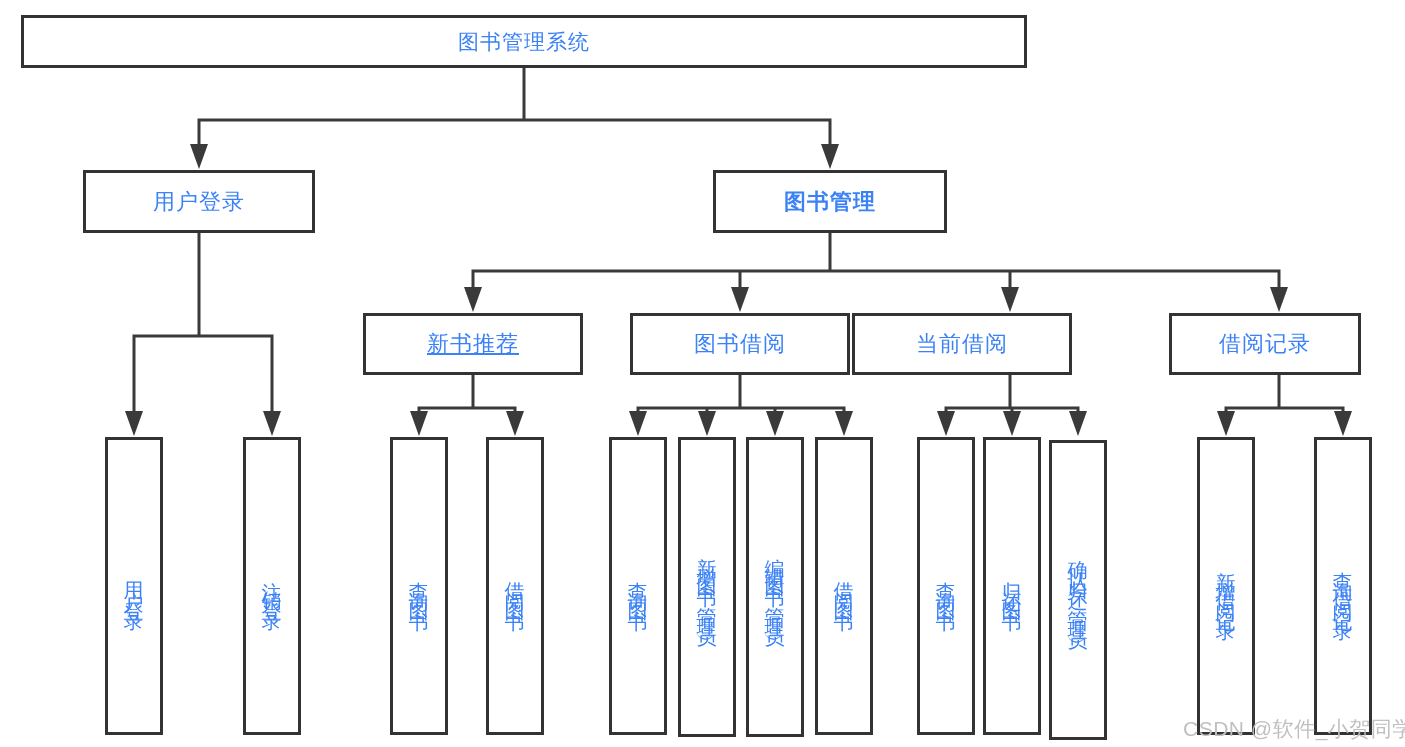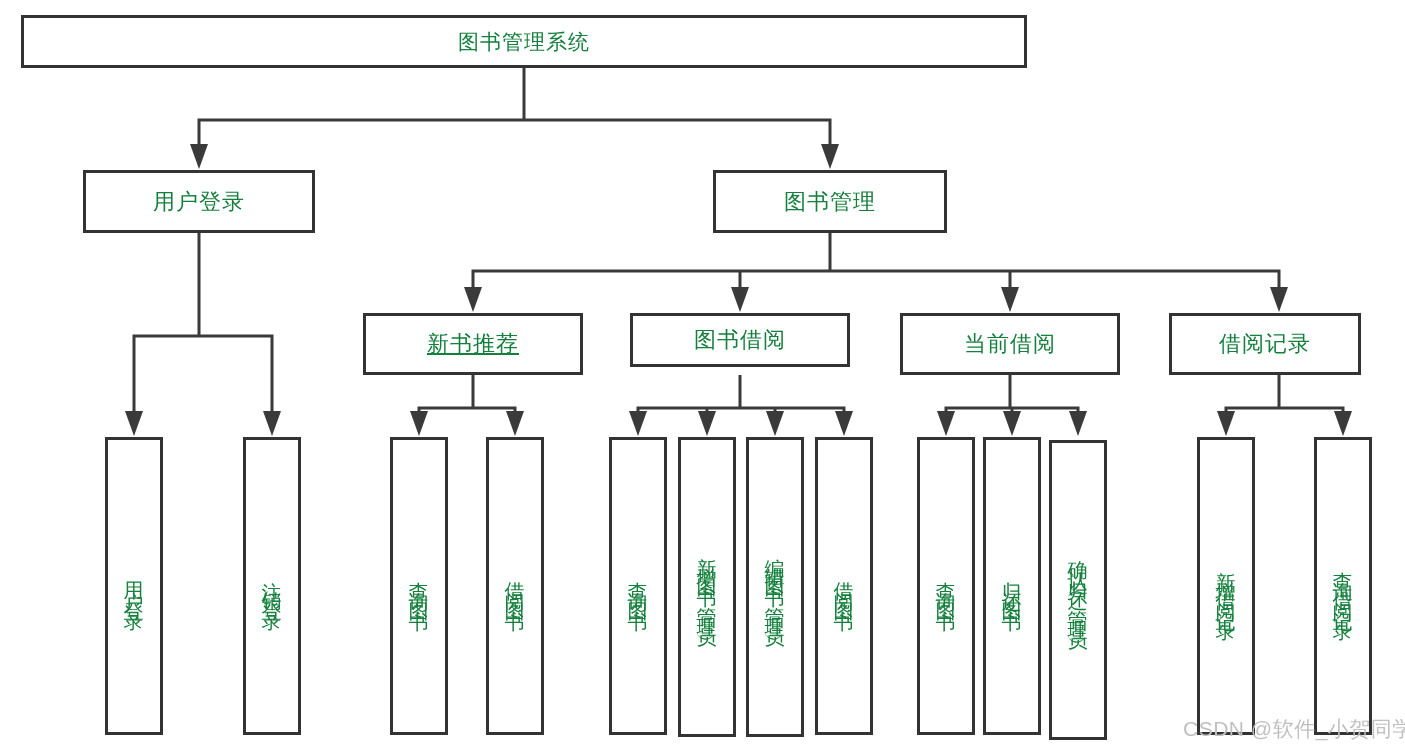--- a/index.html
+++ b/index.html
@@ -15,21 +15,21 @@
     position: absolute;
     left: 0; top: 0;
     width: 1405px; height: 747px;
     pointer-events: none;
   }
   .node {
     position: absolute;
     box-sizing: border-box;
     background: #ffffff;
     border: 3px solid #333333;
-    color: #15803d;
+    color: #3b82f6;
     display: flex;
     align-items: center;
     justify-content: center;
     text-align: center;
   }
   .node.h {
     font-size: 22px;
     letter-spacing: 1px;
   }
   .node.root { font-size: 21px; }
@@ -94,25 +94,25 @@
       <polygon points="1003,411 1021,411 1012,436"></polygon>
       <polygon points="1069,411 1087,411 1078,436"></polygon>
       <polygon points="1217,411 1235,411 1226,436"></polygon>
       <polygon points="1334,411 1352,411 1343,436"></polygon>
     </g>
   </svg>
 
   <div class="node h root" style="left:21px; top:15px; width:1006px; height:53px;">图书管理系统</div>
 
   <div class="node h" style="left:83px; top:170px; width:232px; height:63px;">用户登录</div>
-  <div class="node h" style="left:713px; top:170px; width:234px; height:63px;">图书管理</div>
+  <div class="node h" style="left:713px; top:170px; width:234px; height:63px;font-weight:bold;">图书管理</div>
 
   <div class="node h" style="left:363px; top:313px; width:220px; height:62px;text-decoration:underline;">新书推荐</div>
-  <div class="node h" style="left:630px; top:313px; width:220px; height:54px;">图书借阅</div>
-  <div class="node h" style="left:900px; top:313px; width:220px; height:62px;text-align:right;">当前借阅</div>
+  <div class="node h" style="left:630px; top:313px; width:220px; height:62px;">图书借阅</div>
+  <div class="node h" style="left:852px; top:313px; width:220px; height:62px;text-align:right;">当前借阅</div>
   <div class="node h" style="left:1169px; top:313px; width:192px; height:62px;">借阅记录</div>
 
   <div class="node v" style="left:105px; top:437px; width:58px; height:298px;">用户登录</div>
   <div class="node v" style="left:243px; top:437px; width:58px; height:298px;">注销登录</div>
 
   <div class="node v" style="left:390px; top:437px; width:58px; height:298px;">查询图书</div>
   <div class="node v" style="left:486px; top:437px; width:58px; height:298px;">借阅图书</div>
 
   <div class="node v" style="left:609px; top:437px; width:58px; height:298px;">查询图书</div>
   <div class="node v" style="left:678px; top:437px; width:58px; height:300px;">新增图书（管理员）</div>

